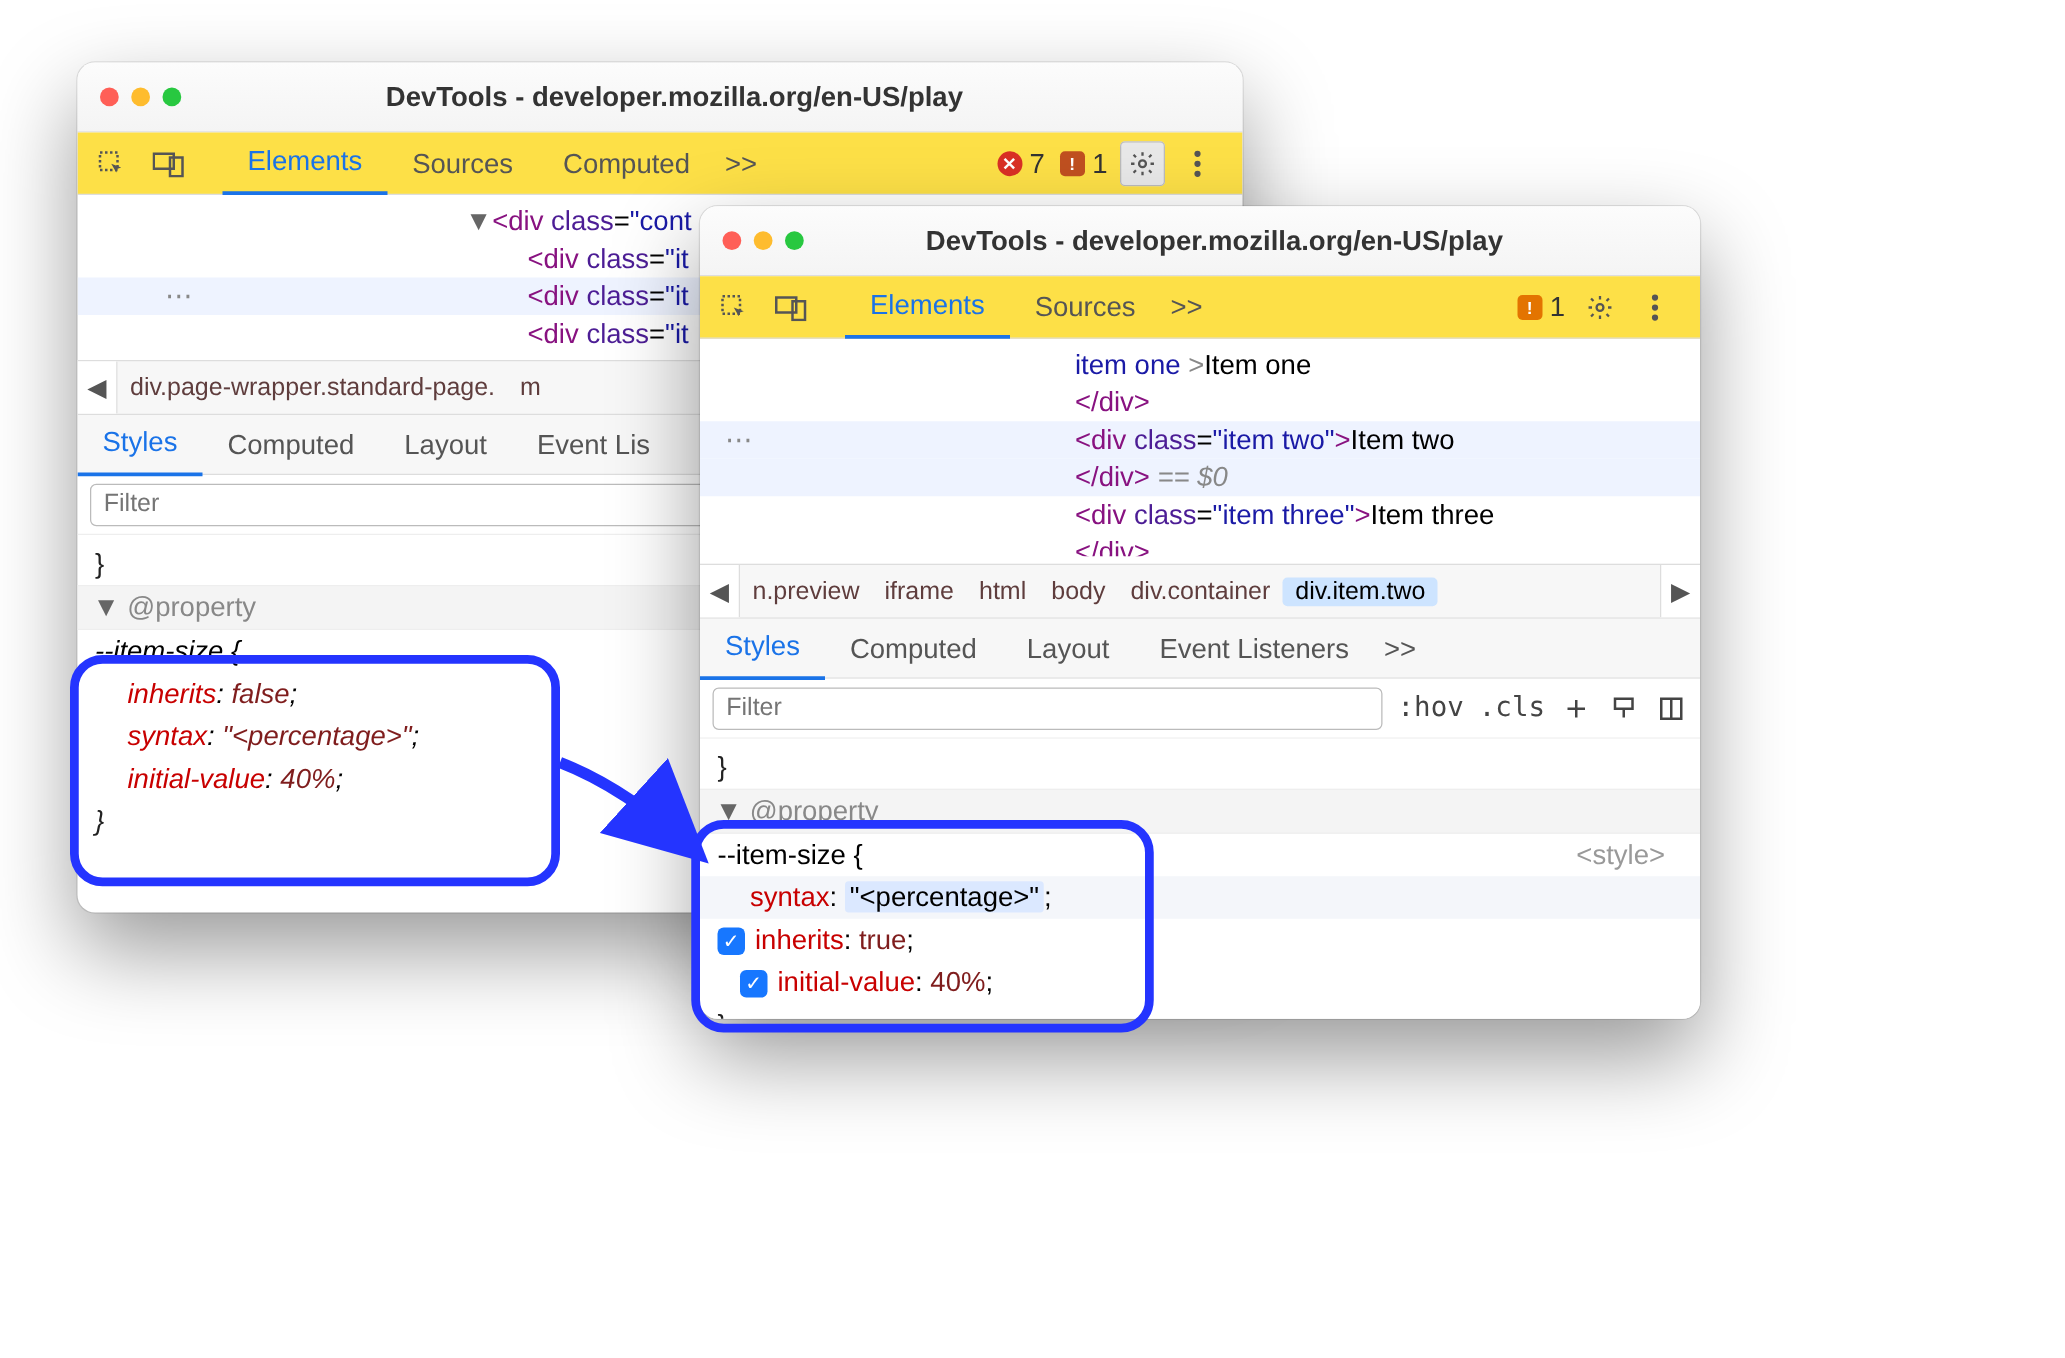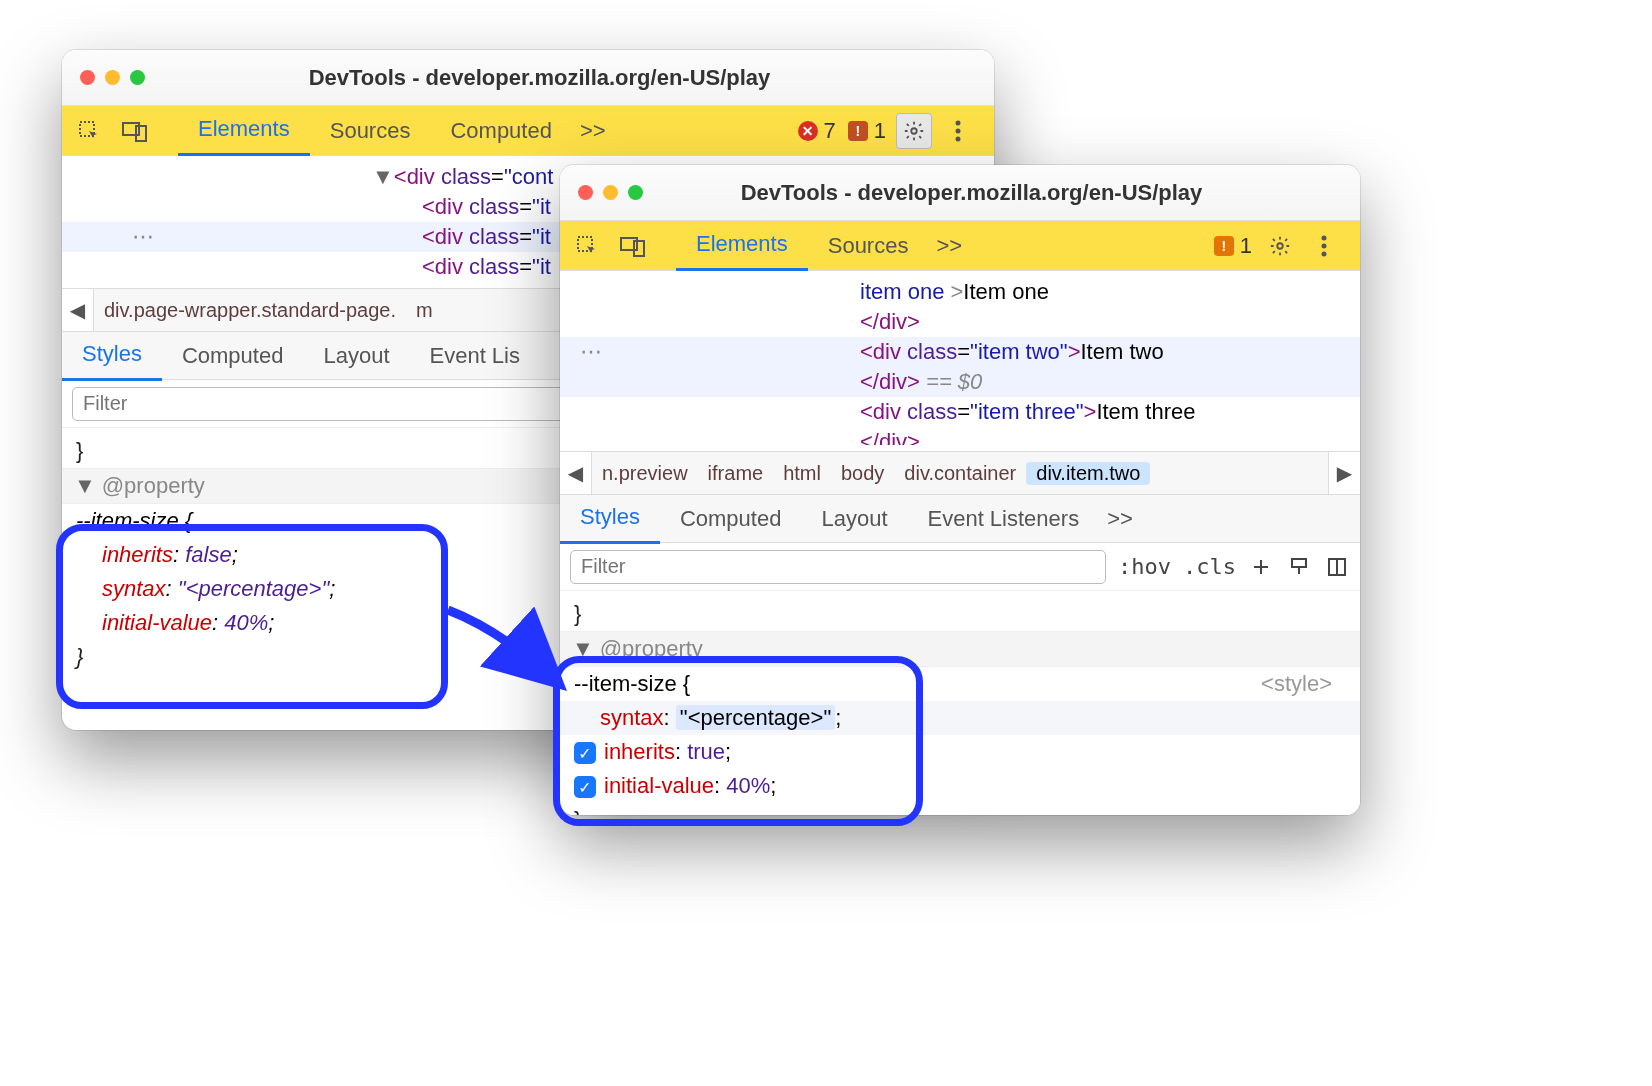--- a/index.html
+++ b/index.html
@@ -45,21 +45,21 @@
 .filter{flex:1;height:34px;border:1px solid #bbb;border-radius:5px;padding:0 10px;font-size:20px;color:#555}
 .w1 .filter{flex:none;width:500px}
 .tool{color:#444;font-family:Menlo,monospace;font-weight:400}
 .styles{font-family:Menlo,monospace;font-size:22px;padding:6px 0;background:#fff}
 .brace{color:#222}
 .sec{color:#888;padding:4px 12px;background:#f4f4f4;border-top:1px solid #eee;border-bottom:1px solid #eee}
 .sec .tri{color:#666;margin-right:6px}
 .rule{padding:4px 14px;font-style:italic}
 .ruleR{padding:4px 14px}
 .prop{color:#c80000}
-.pv{color:#4c1d95}
+.pv{color:#7f1d1d}
 .bluebox{position:absolute;border:7px solid #2434ff;border-radius:26px;pointer-events:none}
 .arrow{position:absolute;pointer-events:none}
 .chk{display:inline-flex;width:22px;height:22px;background:#1777ff;border-radius:5px;color:#fff;align-items:center;justify-content:center;font-size:16px;margin-right:8px;vertical-align:middle}
 .stylesrc{float:right;color:#999;padding-right:14px}
 .hlval{background:#dbe8ff;padding:0 4px;border-radius:3px}
 svg{display:block}
 </style>
 </head>
 <body>
 
@@ -248,21 +248,21 @@
         </svg>
       </span>
   </div>
 
   <div class="styles">
     <div class="ruleR brace">}</div>
     <div class="sec"><span class="tri">▼</span><span>@property</span></div>
     <div class="ruleR"><span class="stylesrc">&lt;style&gt;</span><span>--item-size {</span></div>
     <div class="ruleR" style="padding-left:40px;background:#f4f6fa"><span class="prop">syntax</span>: <span class="hlval">"&lt;percentage&gt;"</span>;</div>
     <div class="ruleR" style="padding-left:14px"><span class="chk">✓</span><span class="prop">inherits</span>: <span class="pv">true</span>;</div>
-    <div class="ruleR" style="padding-left:14px"><span class="chk">✓</span><span class="prop">initial-value</span>: <span class="pv">40%</span>;</div>
+    <div class="ruleR" style="padding-left:32px"><span class="chk">✓</span><span class="prop">initial-value</span>: <span class="pv">40%</span>;</div>
     <div class="ruleR brace">}</div>
   </div>
 </div>
 
 <div class="bluebox" style="left:56px;top:524px;width:392px;height:185px"></div>
 <div class="bluebox" style="left:553px;top:656px;width:370px;height:170px"></div>
 <svg class="arrow" style="left:440px;top:590px" width="130" height="110">
   <defs>
       <marker id="ah" viewBox="0 0 10 10" refX="8" refY="5" markerWidth="9" markerHeight="9" orient="auto">
         <path d="M0 0L10 5L0 10z" fill="#2434ff"></path>

